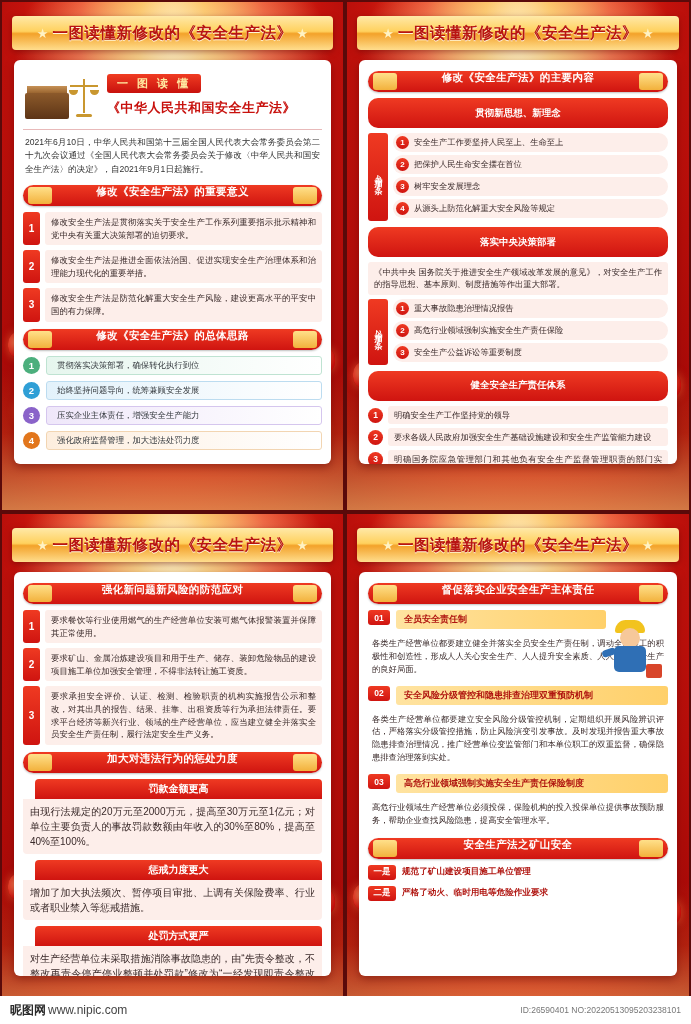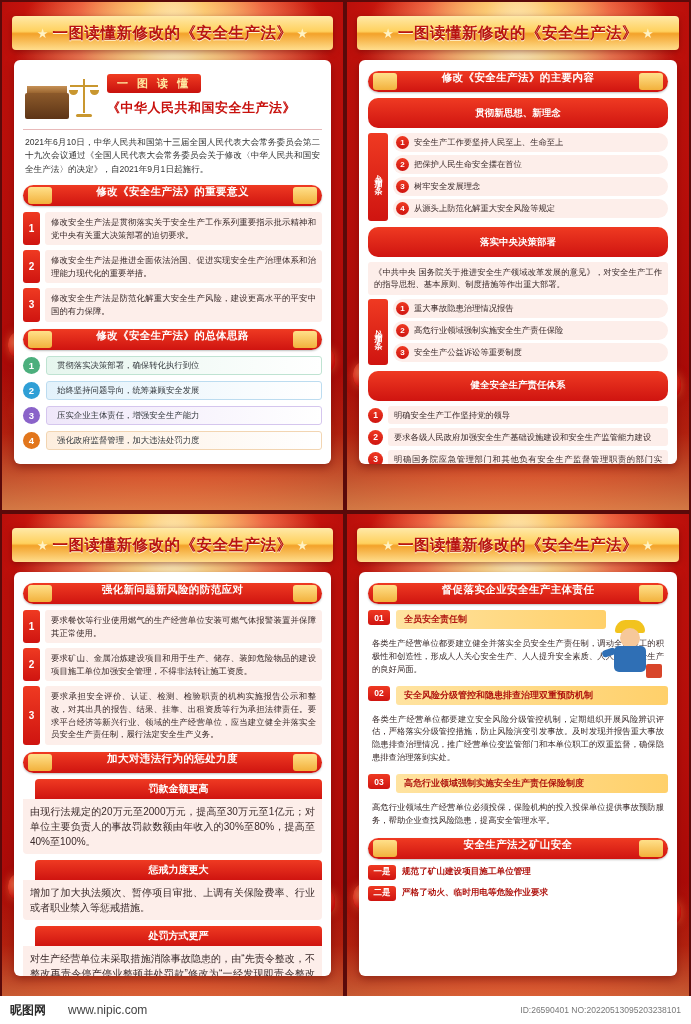--- a/index.html
+++ b/index.html
@@ -282,21 +282,21 @@
     content:""; position:absolute; left:8px; bottom:-7px; width:3px; height:8px; background:#f2c83a;
   }
   
   .footer {
     position: absolute; bottom: 0; left: 0; width: 691px; height: 28px;
     background: #ffffff;
     display: flex; align-items: center; justify-content: space-between;
     padding: 0 10px;
     font-size: 10px; color: #555;
   }
-  .fl { display:flex; align-items:center; gap:22px;}
+  .fl { display:flex; align-items:center; gap:2px;}
   .fl .brand { color:#2b2b2b; font-weight:bold; font-size:12px;}
   .fl .url { color:#444; font-size:12px;}
   .fr { font-size: 8.5px; color:#777; }
 </style>
 </head>
 <body>
 
 <div class="sheet">
 
   <div class="panel">

